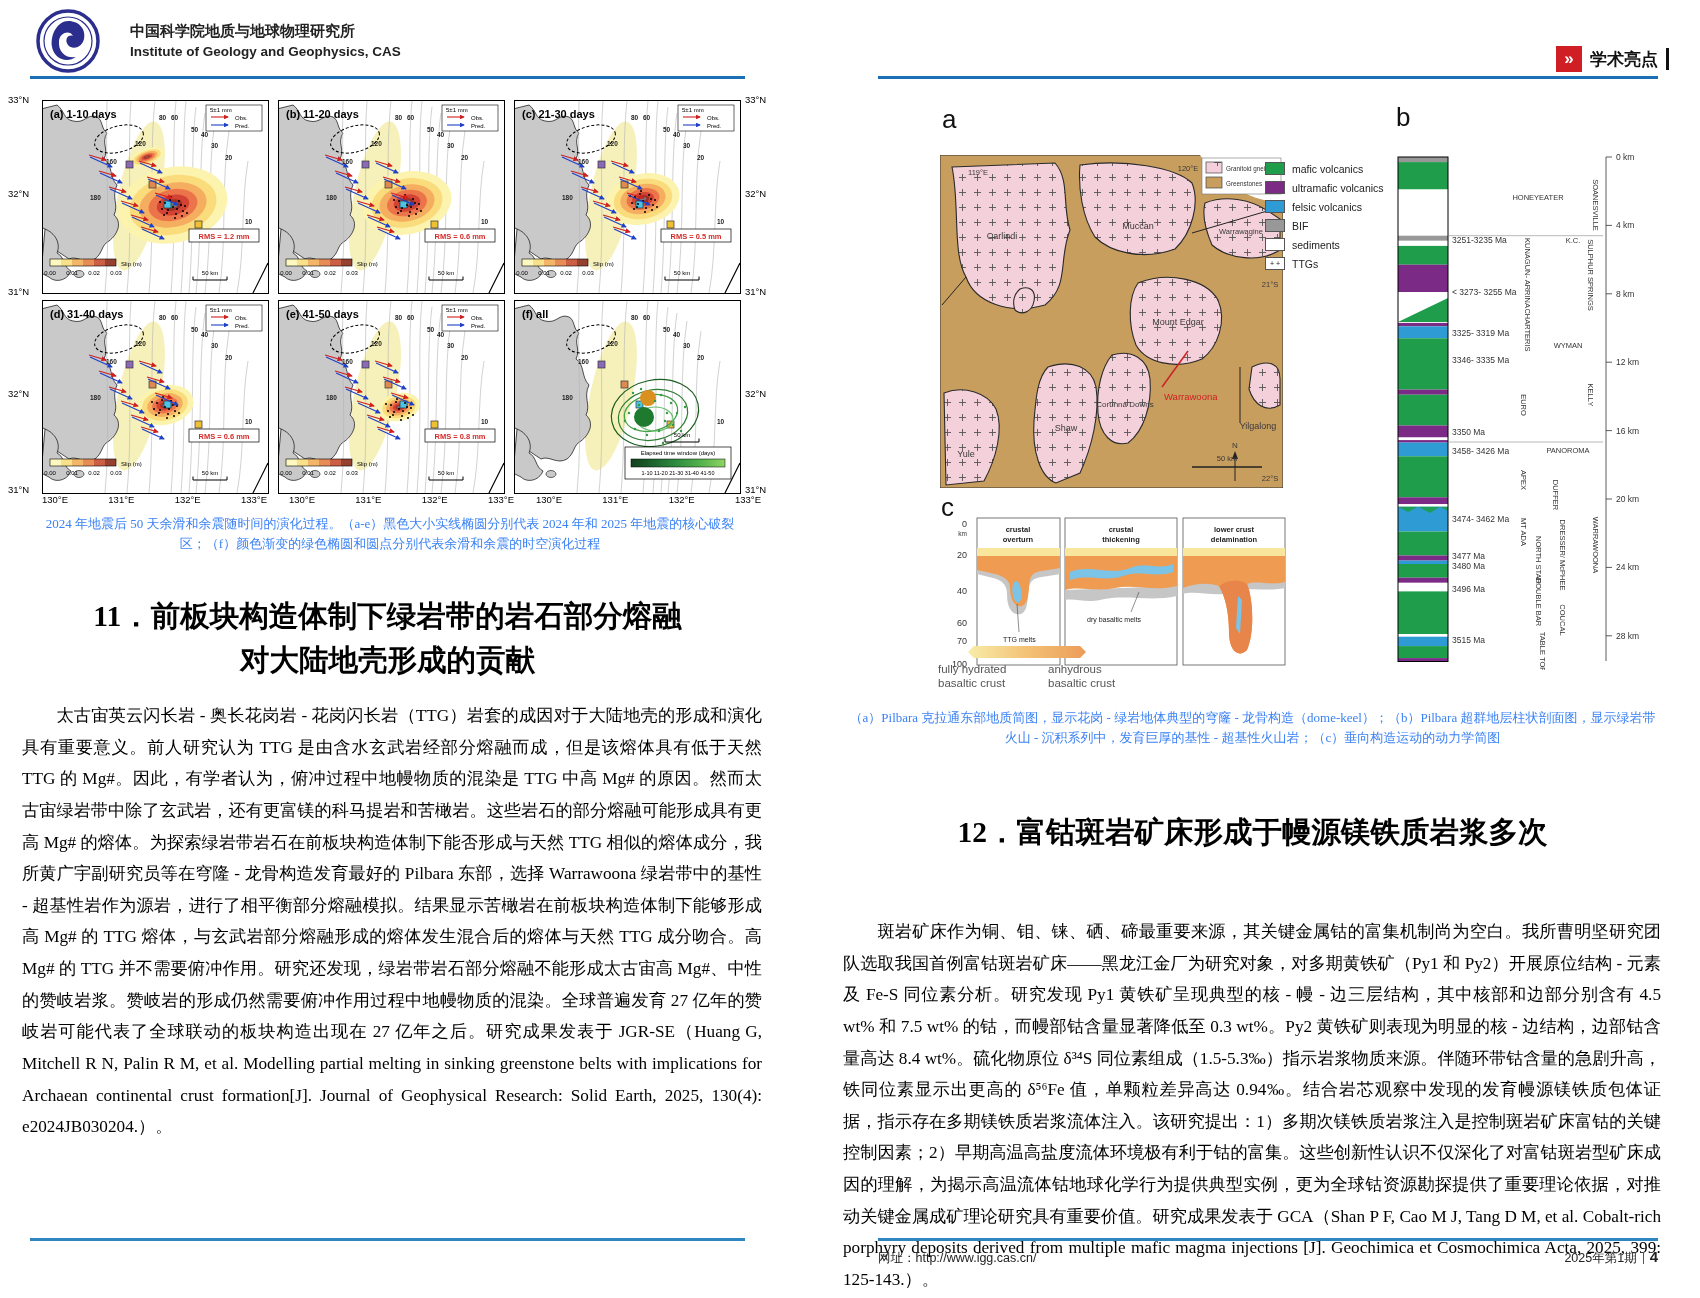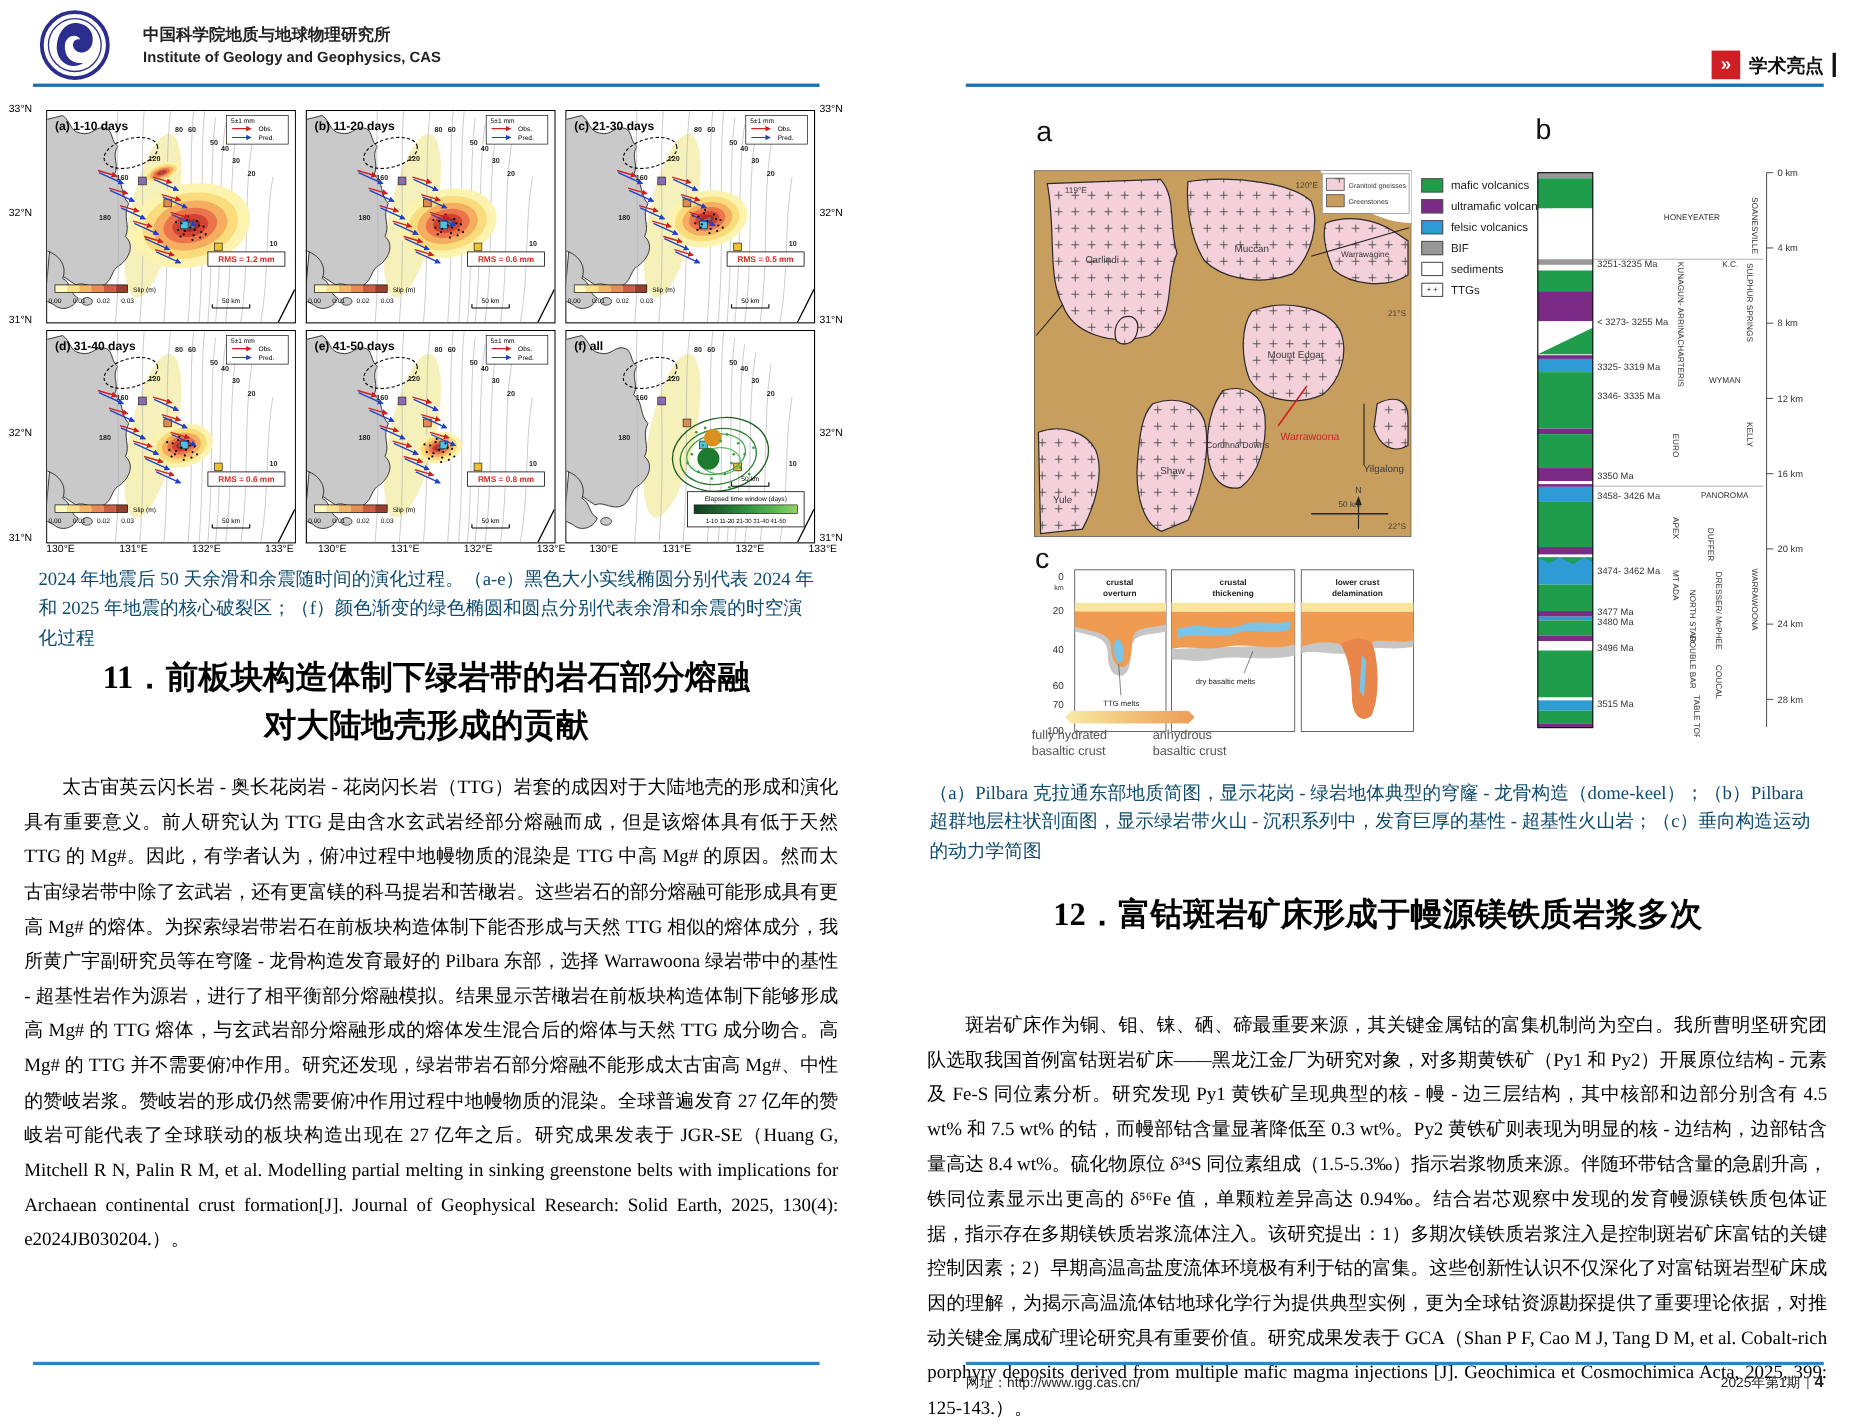--- a/index.html
+++ b/index.html
@@ -18,21 +18,21 @@
   svg.mp{background:#fff;border:1.2px solid #000;display:block;}
   .plabel{font:bold 11px "Liberation Sans",sans-serif;fill:#000;}
   .clab{font:bold 6.5px "Liberation Sans",sans-serif;fill:#222;}
   .rms{font:bold 7.5px "Liberation Sans",sans-serif;fill:#d42b28;text-anchor:middle;}
   .rmsbox{fill:#fff;stroke:#000;stroke-width:0.7;}
   .t6{font:6px "Liberation Sans",sans-serif;fill:#000;}
   .t55{font:5.5px "Liberation Sans",sans-serif;fill:#000;}
   .tick{font:9.5px "Liberation Sans",sans-serif;color:#000;}
   .yt{position:absolute;font:9.5px "Liberation Sans",sans-serif;color:#000;}
   .xticks{display:flex;justify-content:space-between;width:225px;}
-  .caption{font-size:17px;line-height:1.55;color:#0c4a6e;}
+  .caption{font-size:13px;text-align:center;line-height:1.55;color:#3b82f6;}
   .h2t{font-size:29.5px;font-weight:bold;text-align:center;line-height:1.5;color:#000;}
   .bodytxt{font-size:17.2px;line-height:1.84;text-align:justify;text-indent:2em;color:#000;}
   
   .foot{display:flex;justify-content:space-between;align-items:baseline;font-family:"Liberation Sans",sans-serif;font-size:12.5px;color:#222;}
   .pgnum{font-weight:bold;font-size:15px;}
   .fsep{display:inline-block;width:1px;height:12px;background:#555;margin:0 6px;vertical-align:-2px;}
   
   .lgrow{display:flex;align-items:center;gap:7px;margin-bottom:6px;}
   .lgsw{width:20px;height:13px;border:1px solid #555;box-sizing:border-box;}
   .lgtxt{font-family:"Liberation Sans",sans-serif;font-size:10.5px;color:#222;}
@@ -421,21 +421,21 @@
     <g>
       <rect x="262" y="3" width="79" height="36" fill="#fff" stroke="#777" stroke-width="0.6"></rect>
       <rect x="266" y="7" width="16" height="11" fill="url(#plus)" stroke="#444" stroke-width="0.7"></rect>
       <text x="286" y="15.5" style="font:6.3px 'Liberation Sans',sans-serif;fill:#333">Granitoid gneisses</text>
       <rect x="266" y="22" width="16" height="11" fill="#c89e5f" stroke="#444" stroke-width="0.7"></rect>
       <text x="286" y="30.5" style="font:6.3px 'Liberation Sans',sans-serif;fill:#333">Greenstones</text>
     </g>
   </svg>
 
   <div class="abs bigl" style="left:1396px;top:102px;">b</div>
-  <div class="abs" style="left:1292px;top:162px;">
+  <div class="abs" style="left:1265px;top:162px;">
     <div class="lgrow">
         <span class="lgsw" style="background:#1f9d4b"></span>
         <span class="lgtxt">mafic volcanics</span>
       </div>
     <div class="lgrow">
         <span class="lgsw" style="background:#7b2a85"></span>
         <span class="lgtxt">ultramafic volcanics</span>
       </div>
     <div class="lgrow">
         <span class="lgsw" style="background:#2e9bd5"></span>

